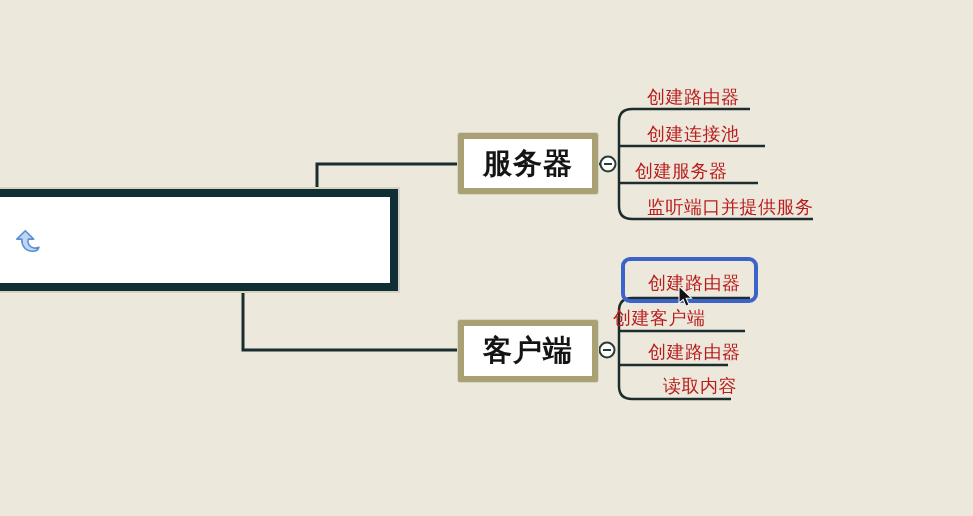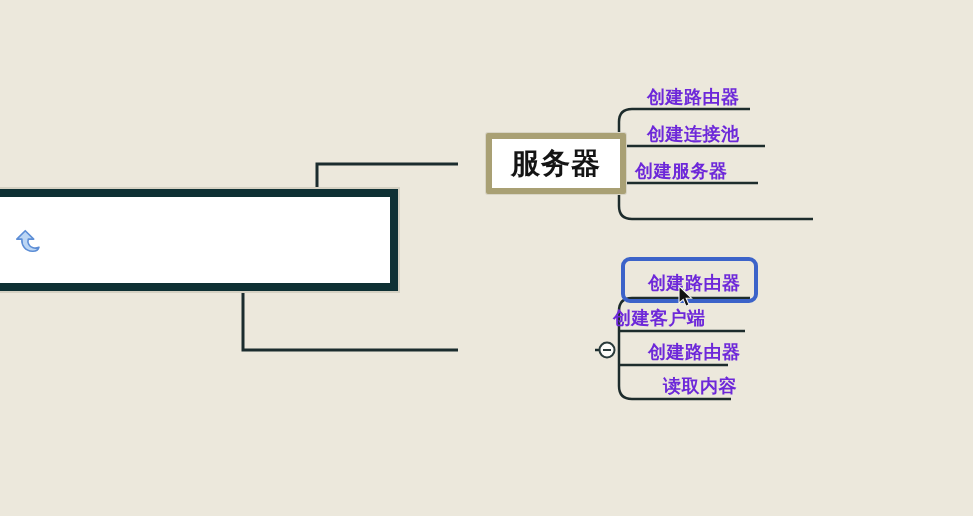--- a/index.html
+++ b/index.html
@@ -32,27 +32,27 @@
     white-space:nowrap;
     letter-spacing:0px;
   }
   .branch{
     border:6px solid #a9a074;
     border-radius:2px;
     box-shadow:0 0 0 1px #d8d4c5;
     font-size:29px;font-weight:700;
     letter-spacing:1px;
   }
-  .branch.server{left:458px;top:133px;width:140px;height:61px;margin-left:28px;}
+  .branch.server{left:458px;top:133px;width:140px;height:61px;}
   .branch.client{left:458px;top:320px;width:140px;height:62px;}
   .child-label{
     position:absolute;
     z-index:3;
-    font-size:18px;line-height:21px;font-weight:700;
-    color:#6d28d9;
+    font-size:18px;line-height:21px;font-weight:400;
+    color:#b91c1c;
     white-space:nowrap;
     letter-spacing:0.5px;
     text-align:right;
   }
   .sel-rect{
     position:absolute;
     left:621px;top:257px;width:137px;height:46px;
     box-sizing:border-box;
     border:4px solid #3c63c9;
     border-radius:9px;
@@ -107,26 +107,30 @@
     <span class="link-icon">
       <svg viewBox="0 0 24 24" width="27" height="27">
         <path d="M10 1.5 L2.5 9 L7 9 C6.6 14.8 10 19.3 16.3 19.7 C19.6 19.9 21.6 18.3 22.2 16.2 C18.6 17.9 14.7 16.6 13.1 13.6 C12.3 12.1 12.2 10.4 12.7 9 L17.5 9 Z" fill="#bcd6f4" stroke="#5d8ed6" stroke-width="1.4" stroke-linejoin="round"></path>
       </svg>
     </span>
   </div>
 
   <div class="topic-box branch server">
     <span>服务器</span>
   </div>
+  <div class="topic-box branch client">
+    <span>客户端</span>
+  </div>
 
   <div class="sel-rect"></div>
 
   <div class="child-label" style="left:647px;top:87px">创建路由器</div>
   <div class="child-label" style="left:647px;top:124px">创建连接池</div>
   <div class="child-label" style="left:635px;top:161px">创建服务器</div>
+  <div class="child-label" style="left:647px;top:197px">监听端口并提供服务</div>
 
   <div class="child-label" style="left:648px;top:273px">创建路由器</div>
   <div class="child-label" style="left:613px;top:308px">创建客户端</div>
   <div class="child-label" style="left:648px;top:342px">创建路由器</div>
   <div class="child-label" style="left:663px;top:376px">读取内容</div>
 
   <svg id="cursor" viewBox="0 0 15 23">
     <path d="M1,1 L1,18 L5.2,14.4 L7.9,21.2 L11,19.8 L8.2,13.2 L13.5,13.2 Z" fill="#121212" stroke="#f5f5f5" stroke-width="1.1"></path>
   </svg>
 

